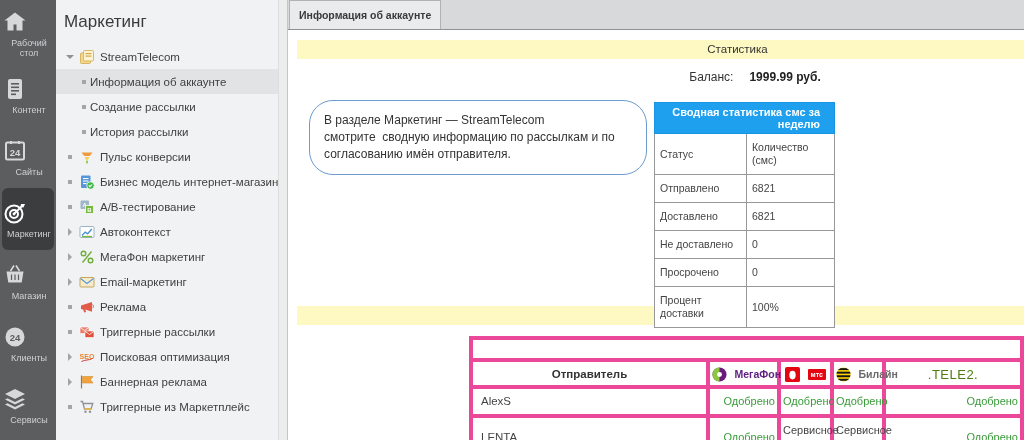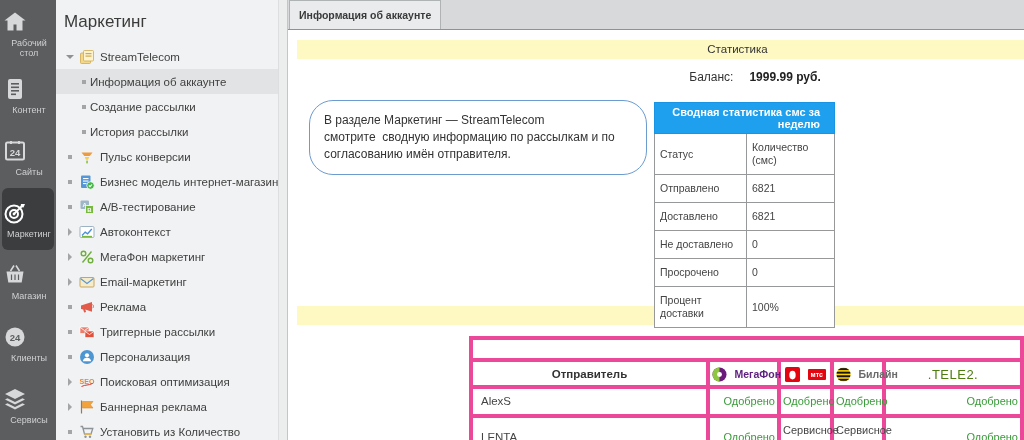--- a/index.html
+++ b/index.html
@@ -264,31 +264,20 @@
             <svg viewBox="0 0 16 16">
               <rect x="1" y="3" width="9" height="6.5" fill="#eb7d6d" stroke="#fff" stroke-width=".6"></rect>
               <path d="M1 3.3L5.5 6.5 10 3.3" stroke="#fff" stroke-width=".8" fill="none"></path>
               <rect x="6" y="7" width="9" height="6.5" fill="#e2503c" stroke="#fff" stroke-width=".6"></rect>
               <path d="M6 7.3l4.5 3.2L15 7.3" stroke="#fff" stroke-width=".8" fill="none"></path>
             </svg>
           </span>
     <span class="side-label">Триггерные рассылки</span>
   </div>
         <div class="side-item lvl0">
-    <span class="side-prefix bullet"></span>
-    <span class="side-icon">
-            <svg viewBox="0 0 16 16">
-              <circle cx="8" cy="8" r="7" fill="#4e96d2"></circle>
-              <circle cx="8" cy="6.3" r="2.1" fill="#fff"></circle>
-              <path d="M3.8 12.2a4.3 4.3 0 018.4 0z" fill="#fff"></path>
-            </svg>
-          </span>
-    <span class="side-label">Персонализация</span>
-  </div>
-        <div class="side-item lvl0">
     <span class="side-prefix arrow-right"></span>
     <span class="side-icon">
             <svg viewBox="0 0 16 16">
               <text x="8" y="9.5" font-size="7" font-weight="bold" fill="#e8872c" text-anchor="middle">SEO</text>
               <path d="M2.5 12.5c4-2 7-1 11-3" stroke="#d23b2f" fill="none"></path>
             </svg>
           </span>
     <span class="side-label">Поисковая оптимизация</span>
   </div>
         <div class="side-item lvl0">
@@ -304,21 +293,21 @@
         <div class="side-item lvl0">
     <span class="side-prefix bullet"></span>
     <span class="side-icon">
             <svg viewBox="0 0 16 16">
               <path d="M1.5 2.5h2l2 7.5h6.5l1.8-5.5H4.5" fill="none" stroke="#8d9499" stroke-width="1.3"></path>
               <path d="M5.5 10h6.5" stroke="#f0b93c" stroke-width="1.5"></path>
               <circle cx="6.5" cy="12.8" r="1.2" fill="#8d9499"></circle>
               <circle cx="11" cy="12.8" r="1.2" fill="#8d9499"></circle>
             </svg>
           </span>
-    <span class="side-label">Установить из Количество</span>
+    <span class="side-label">Триггерные из Маркетплейс</span>
   </div>
       </div>
   </aside>
 
   <main class="main">
     <div class="tabstrip">
       <div class="tab">Информация об аккаунте</div>
     </div>
 
     <div class="band">Статистика</div>

